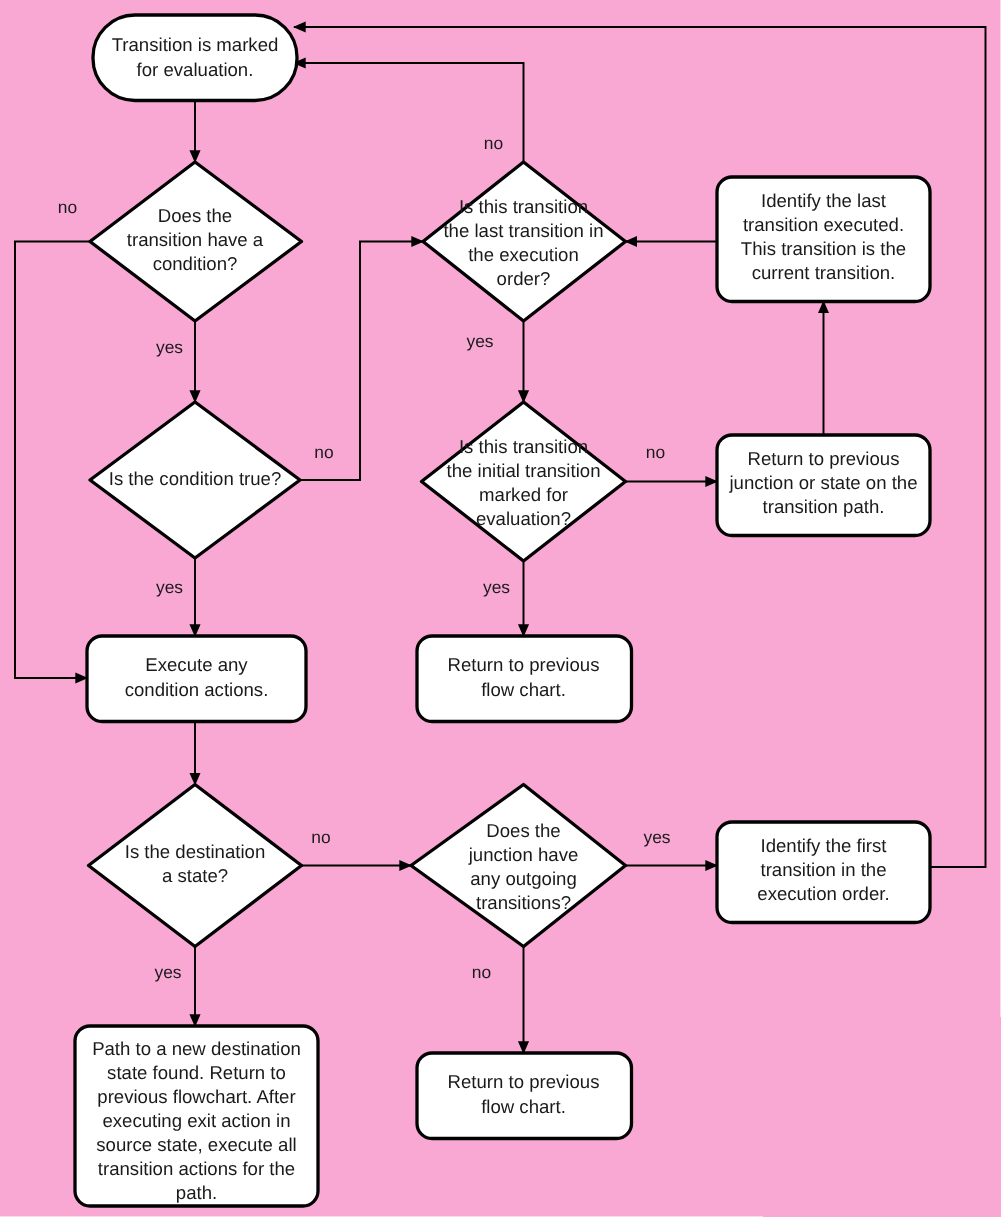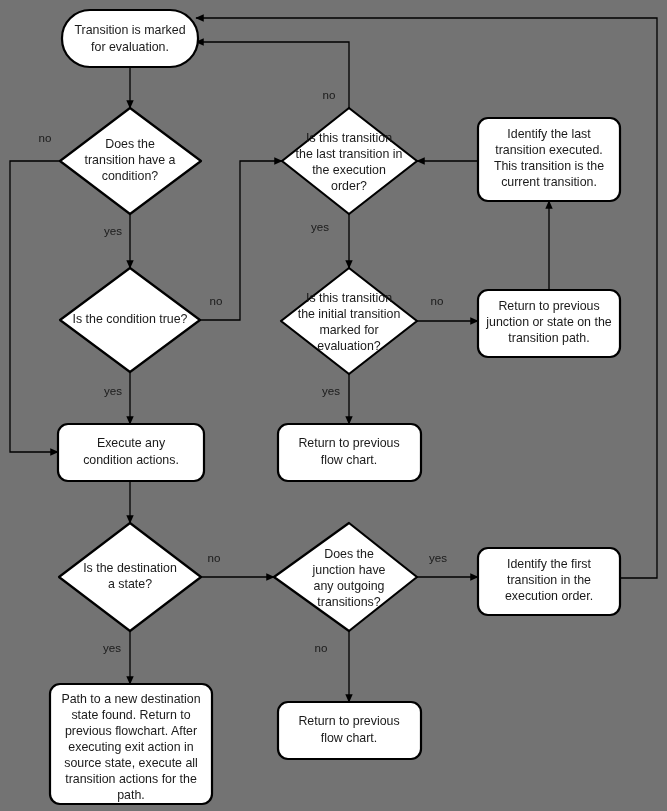--- a/index.html
+++ b/index.html
@@ -10,21 +10,21 @@
   body {
     width: 667px;
     height: 811px;
     font-family: "Liberation Sans", sans-serif;
     overflow: hidden;
   }
   #flowchart-root {
     position: relative;
     width: 667px;
     height: 811px;
-    background: #737373;
+    background: #f9a8d4;
   }
   svg#flow-svg {
     display: block;
     width: 667px;
     height: 811px;
   }
   .node-shape {
     fill: #ffffff;
     stroke: #000000;
     stroke-width: 2.2;

